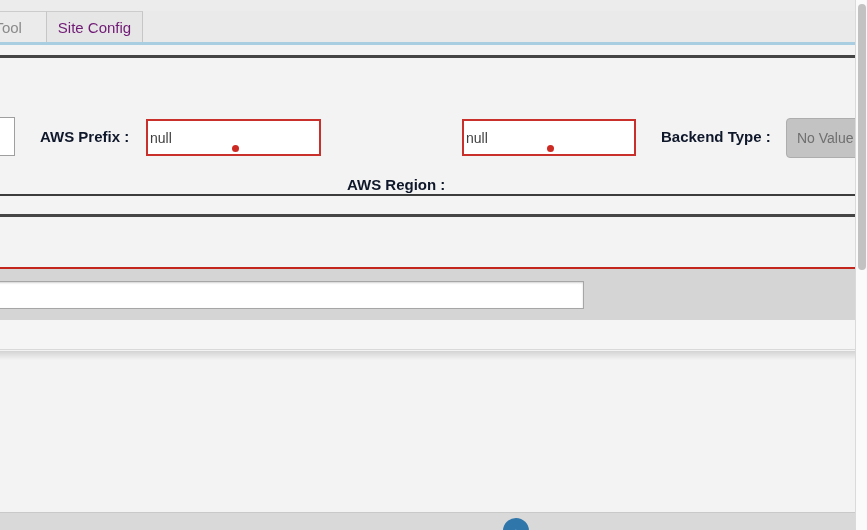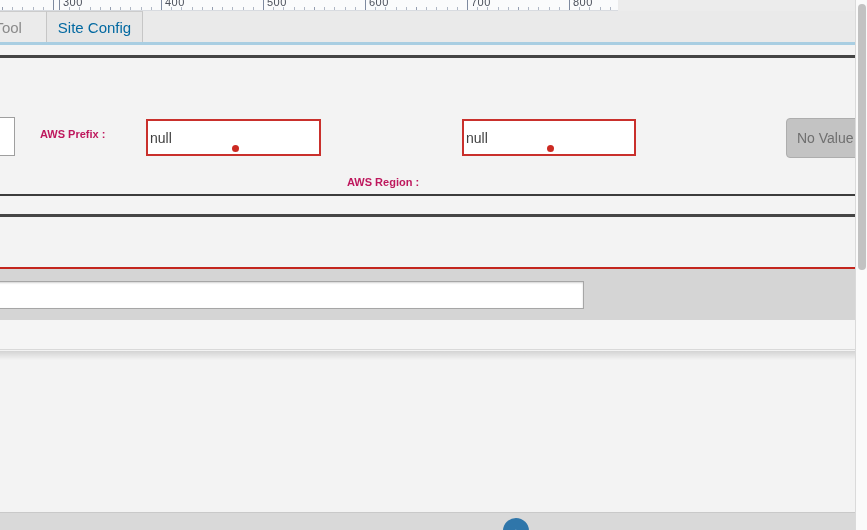--- a/index.html
+++ b/index.html
@@ -46,21 +46,21 @@
     font-size: 15px; cursor: pointer;
   }
   .tab-left {
     left: -41px; width: 88px;
     color: #8a8a8a;
     border-right: 1px solid #c6c6c6; border-top: 1px solid #cccccc;
     background: #ebebeb;
   }
   .tab-active {
     left: 47px; width: 96px;
-    color: #0369a1;
+    color: #701a75;
     border-right: 1px solid #c6c6c6; border-top: 1px solid #cccccc;
     background: #e6e6e6;
   }
   .tab-underline { position: absolute; left: 0; top: 42px; width: 855px; height: 3px; background: #a9cee2; }
 
   
   .content { position: absolute; left: 0; top: 45px; width: 855px; height: 467px; background: #f3f3f3; }
 
   .divider { position: absolute; left: 0; width: 855px; }
   .divider-a { top: 10px; height: 3px; background: #454545; }
@@ -68,21 +68,21 @@
   .divider-c { top: 169px; height: 3px; background: #454545; }
   .divider-red { top: 222px; height: 2px; background: #c3251d; }
 
   .partial-input-left {
     position: absolute; left: -13px; top: 72px; width: 28px; height: 39px;
     background: #ffffff; border: 1px solid #9f9f9f;
   }
 
   .field-label {
     position: absolute; top: 83px;
-    font-size: 11px; font-weight: bold; color: #be185d; white-space: nowrap;
+    font-size: 15px; font-weight: bold; color: #0f172a; white-space: nowrap;
   }
   .label-prefix { left: 40px; }
   .label-region { left: 347px; margin-top: 48px; }
   .label-backend { left: 661px; }
 
   .error-wrap { position: absolute; top: 74px; height: 37px; }
   .wrap-prefix { left: 146px; width: 175px; }
   .wrap-region { left: 462px; width: 174px; }
   .error-input {
     width: 100%; height: 100%;
@@ -142,28 +142,20 @@
     position: absolute; left: 2px; top: 4px; width: 8px; height: 266px;
     background: #c2c2c2; border-radius: 4px;
   }
 </style>
 </head>
 <body>
 
 <div id="screen">
 
   <div class="header-strip"></div>
-  <div class="ruler">
-    <span class="ruler-label">300</span>
-    <span class="ruler-label">400</span>
-    <span class="ruler-label">500</span>
-    <span class="ruler-label">600</span>
-    <span class="ruler-label">700</span>
-    <span class="ruler-label">800</span>
-  </div>
 
   <div class="tabbar">
     <div class="tab tab-left">
       <span>y Tool</span>
     </div>
     <div class="tab tab-active">
       <span>Site Config</span>
     </div>
   </div>
   <div class="tab-underline"></div>
@@ -179,20 +171,21 @@
       <input class="error-input" type="text" value="null" style="">
       <div class="error-dot"></div>
     </div>
 
     <div class="field-label label-region">AWS Region :</div>
     <div class="error-wrap wrap-region">
       <input class="error-input" type="text" value="null" style="">
       <div class="error-dot"></div>
     </div>
 
+    <div class="field-label label-backend">Backend Type :</div>
     <div class="novalue-box">
       <span>No Value</span>
     </div>
 
     <div class="divider divider-b"></div>
     <div class="divider divider-c"></div>
     <div class="divider divider-red"></div>
 
     <div class="gray-band">
       <input class="long-input" type="text" value="" style="">

